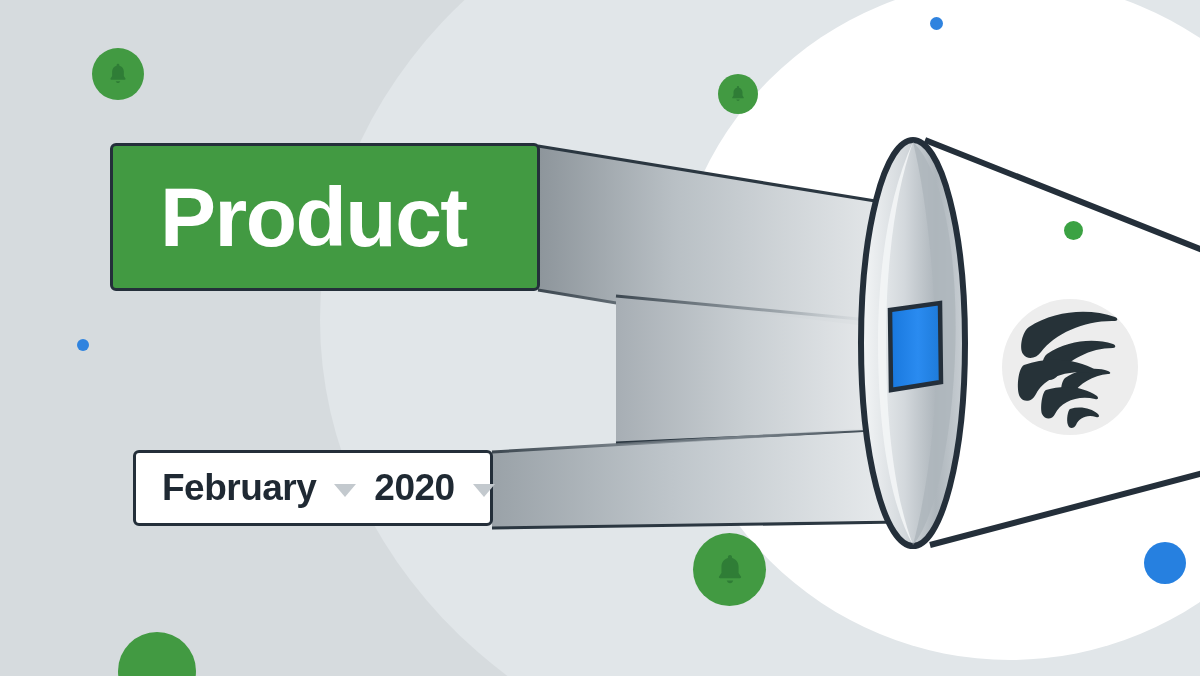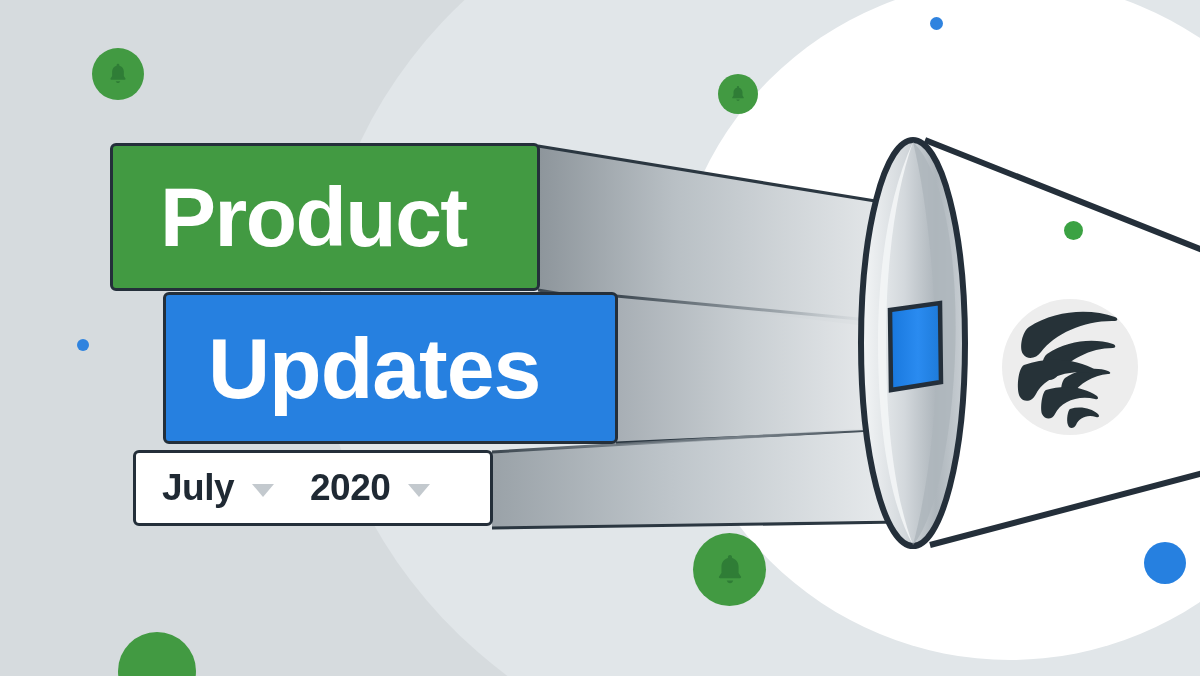--- a/index.html
+++ b/index.html
@@ -248,27 +248,24 @@
   <div class="deco" style="left:1064px; top:221px; width:19px; height:19px; background:#3ba243;"></div>
   <div class="deco" style="left:1144px; top:542px; width:42px; height:42px; background:#2680e0;"></div>
   <div class="deco" style="left:118px; top:632px; width:78px; height:78px; background:#429a42;"></div>
 
   <div class="textblock">
 
     <div class="chip chip-product">
       <span class="headline">Product</span>
     </div>
 
-    <div class="chip chip-updates">
-      <span class="headline headline-updates">Updates</span>
-    </div>
 
     <div class="chip chip-date">
       <div class="date-group">
-        <span class="date-text">July</span>
+        <span class="date-text">February</span>
         <span class="caret"></span>
       </div>
       <span class="date-gap"></span>
       <div class="date-group">
         <span class="date-text">2020</span>
         <span class="caret"></span>
       </div>
     </div>
 
   </div>

